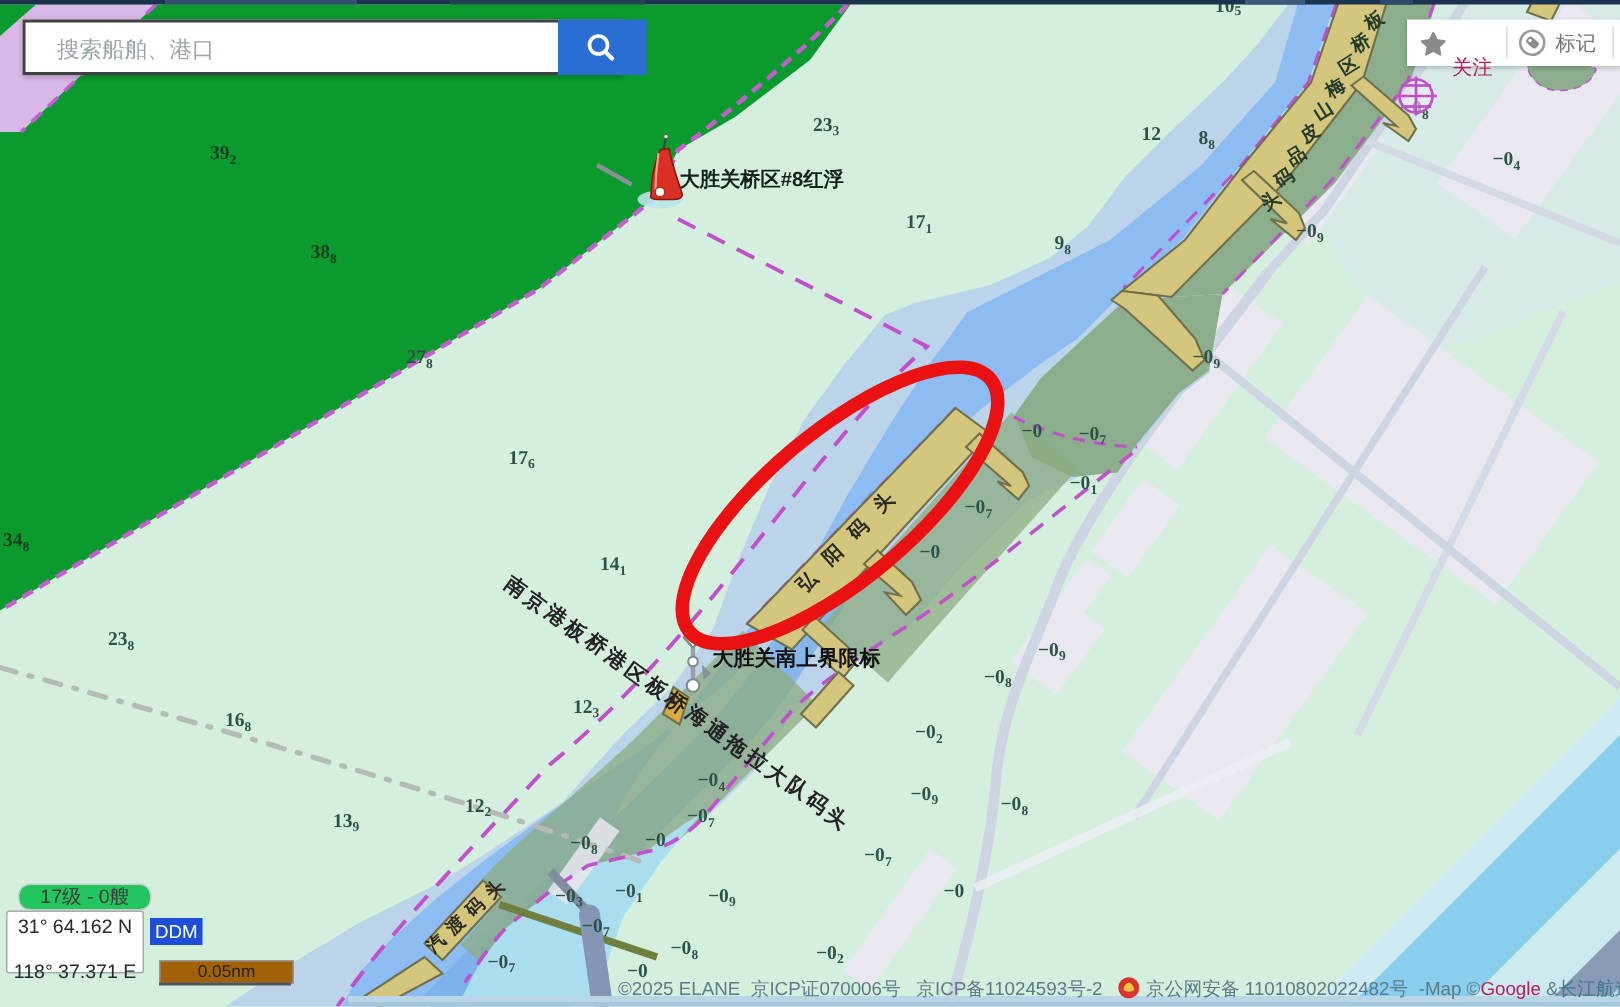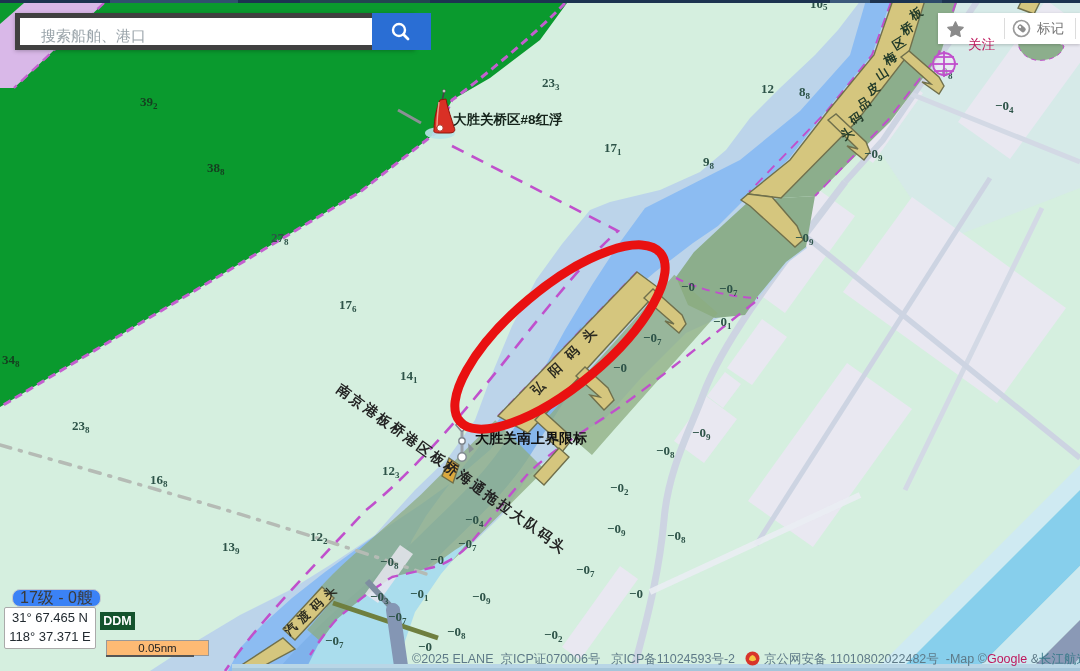--- a/index.html
+++ b/index.html
@@ -280,21 +280,21 @@
 
 </svg>
 
 <div class="abs" style="left:0;top:0;width:1080px;height:3px;background:#1c3350">
 <div class="abs" style="left:110px;top:0;width:128px;height:3px;background:#31516e"></div>
 <div class="abs" style="left:300px;top:0;width:130px;height:3px;background:#234550"></div>
 <div class="abs" style="left:830px;top:0;width:40px;height:3px;background:#3c5a7c"></div>
 <div class="abs" style="left:920px;top:0;width:22px;height:3px;background:#2c4a6a"></div>
 </div>
 
-<div class="abs" style="left:15px;top:13px;width:400px;height:37px;background:#ffffff;border:5px solid #404040;box-shadow:0 1px 4px rgba(0,0,0,0.25);box-sizing:border-box">
+<div class="abs" style="left:15px;top:13px;width:400px;height:37px;background:#ffffff;border:2px solid #404040;box-shadow:0 1px 4px rgba(0,0,0,0.25);box-sizing:border-box">
 <div class="abs" style="left:21px;top:9px;font-size:15px;color:#9aa4aa">搜索船舶、港口</div>
 </div>
 
 <div class="abs" style="left:372px;top:13px;width:59px;height:37px;background:#2a6ed4">
 <svg class="abs" style="left:15px;top:5px" width="28" height="28" viewBox="0 0 28 28">
 <circle cx="12" cy="12" r="6" fill="none" stroke="#ffffff" stroke-width="2.4"></circle>
 <line x1="16.5" y1="16.5" x2="21" y2="21" stroke="#ffffff" stroke-width="2.8" stroke-linecap="round"></line>
 </svg>
 </div>
 
@@ -308,30 +308,30 @@
 <circle cx="9.5" cy="9.5" r="8" fill="#ffffff" stroke="#9a9a9a" stroke-width="1.7"></circle>
 <g transform="rotate(40,9.5,9.5)">
 <rect x="5.2" y="6.6" width="8.6" height="5.4" rx="2.2" fill="#8e8e8e"></rect>
 <circle cx="7.4" cy="9.3" r="1.1" fill="#ffffff"></circle>
 </g>
 </svg>
 <span class="abs" style="left:99px;top:7px;font-size:13.5px;color:#737373">标记</span>
 <div class="abs" style="left:137px;top:5px;width:1px;height:21px;background:#dcdcdc"></div>
 </div>
 
-<div class="abs" style="left:12px;top:589px;width:87px;height:16px;background:#3b82f6;border:1px solid #c8cccc;border-radius:8px;text-align:center;font-size:16px;color:#3a3a3a;line-height:16px">17级 - 0艘</div>
+<div class="abs" style="left:12px;top:589px;width:87px;height:16px;background:#22c55e;border:1px solid #c8cccc;border-radius:8px;text-align:center;font-size:13px;color:#3a3a3a;line-height:16px">17级 - 0艘</div>
 
 <div class="abs" style="left:4px;top:607px;width:92px;height:42px;background:#ffffff;border:1px solid #aaaaaa;border-radius:2px;box-sizing:border-box;font-size:13px;color:#222a30;text-align:center">
-<div style="margin-top:2px">31° 67.465 N</div>
-<div style="margin-top:4px">118° 37.371 E</div>
-</div>
-
-<div class="abs" style="left:100px;top:612px;width:35px;height:18px;background:#14532d;color:#ffffff;font-size:12.5px;font-weight:bold;text-align:center;line-height:18px">DDM</div>
-
-<div class="abs" style="left:106px;top:640px;width:103px;height:16px;background:#fdba74;border:1px solid #999999;box-sizing:border-box;text-align:center;font-size:11.5px;color:#222222;line-height:14px">0.05nm</div>
+<div style="margin-top:2px">31° 64.162 N</div>
+<div style="margin-top:15px">118° 37.371 E</div>
+</div>
+
+<div class="abs" style="left:100px;top:612px;width:35px;height:18px;background:#1d4ed8;color:#ffffff;font-size:12.5px;font-weight:normal;text-align:center;line-height:18px">DDM</div>
+
+<div class="abs" style="left:106px;top:640px;width:90px;height:16px;background:#a16207;border:1px solid #999999;box-sizing:border-box;text-align:center;font-size:11.5px;color:#222222;line-height:14px">0.05nm</div>
 <div class="abs" style="left:106px;top:655px;width:88px;height:2px;background:#555555"></div>
 
 <div class="abs" style="left:412px;top:651px;width:668px;height:18px;font-size:12.5px;color:#5e7a88;white-space:nowrap">©2025 ELANE&nbsp; 京ICP证070006号&nbsp;&nbsp; 京ICP备11024593号-2&nbsp;&nbsp;
 <svg width="15" height="15" viewBox="0 0 15 15" style="vertical-align:-3px">
       <circle cx="7.5" cy="7.5" r="7" fill="#d8342a"></circle>
       <path d="M4,9 C4,6.5 5.5,4.5 7.5,4 C9.5,4.5 11,6.5 11,9 C9,10.5 6,10.5 4,9 Z" fill="#f5c542"></path>
     </svg>
 京公网安备 11010802022482号&nbsp; -Map ©<span style="color:#be185d">Google</span> &amp;<span style="color:#3a7a8a">长江航道</span></div>
 
 </body></html>

